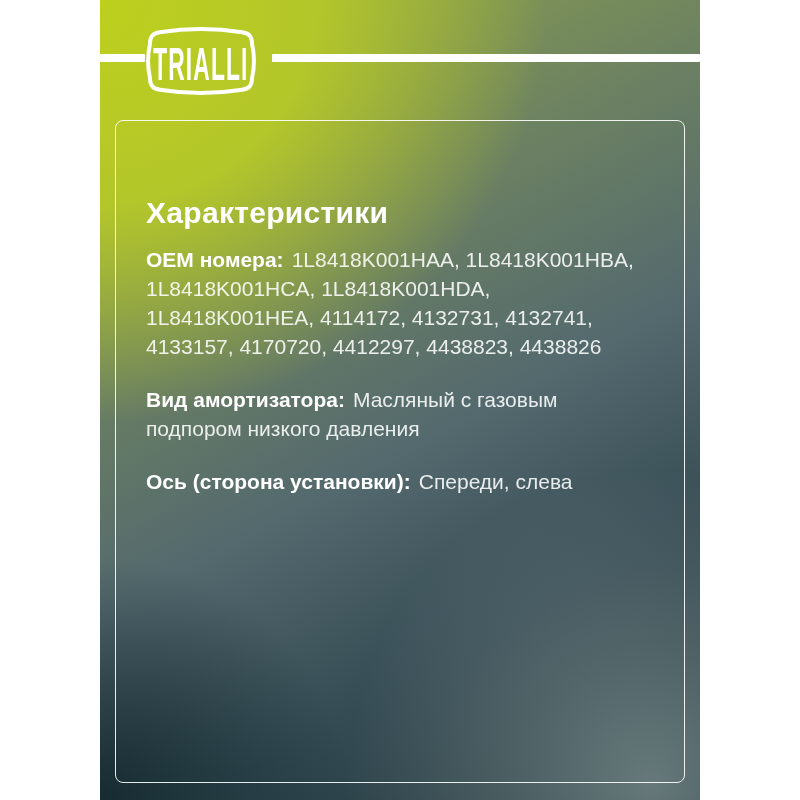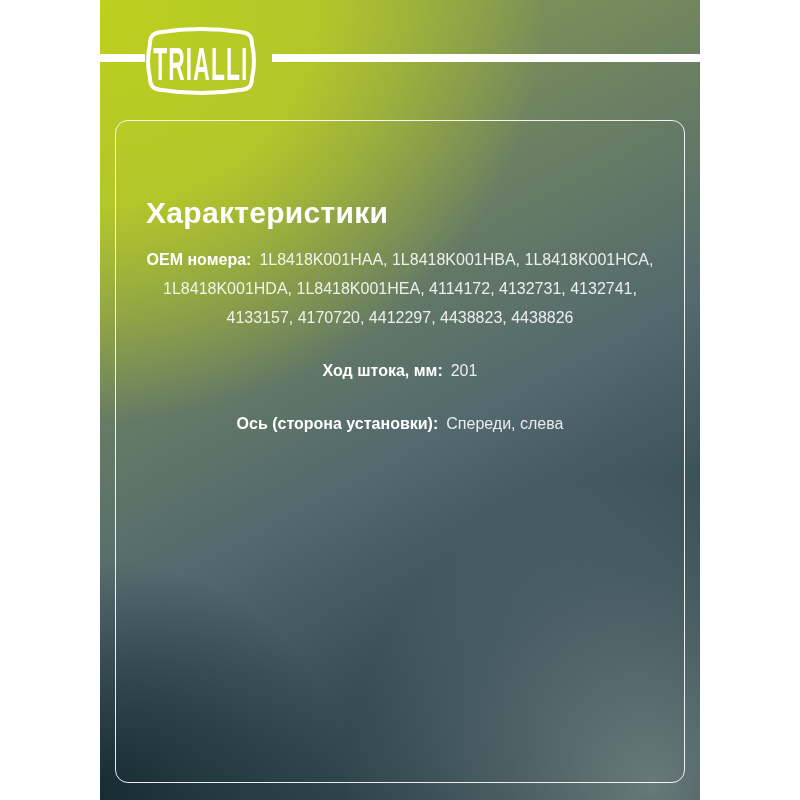--- a/index.html
+++ b/index.html
@@ -18,27 +18,27 @@
   .topline {
     position:absolute; top:54px; height:8px; background:#ffffff; border-radius:1px;
   }
   .topline.left  { left:0; width:45px; }
   .topline.right { left:172px; right:0; }
   .logo { position:absolute; left:45px; top:26px; width:112px; height:70px; }
   .logo svg { display:block; width:100%; height:100%; }
   .card {
     position:absolute; left:15px; top:120px; width:570px; height:663px;
     box-sizing:border-box; border:1.5px solid rgba(255,255,255,0.9);
-    border-radius:13px; padding:74px 30px 0 30px; color:#ffffff;
+    border-radius:8px; padding:74px 30px 0 30px; color:#ffffff;
   }
   .card h1 {
     margin:0 0 14px 0; font-size:30px; line-height:36px;
     font-weight:700; letter-spacing:0.3px; color:#ffffff;
   }
-  .spec { font-size:16px; line-height:29px; margin-bottom:24px; color:#ffffff;text-align:center; }
+  .spec { font-size:21px; line-height:29px; margin-bottom:24px; color:#ffffff; }
   .spec:last-child { margin-bottom:0; }
   .spec .lbl { font-weight:700; }
   .spec .val { font-weight:400; color:rgba(255,255,255,0.88); margin-left:8px; }
 </style>
 </head>
 <body>
 
 <div class="page">
   <div class="canvas">
 
@@ -51,23 +51,23 @@
         <text x="98" y="47" text-anchor="middle" transform="scale(0.575,1.16)" font-family="Liberation Sans, sans-serif" font-weight="700" font-size="40" letter-spacing="2" fill="#ffffff">TRIALLI</text>
       </svg>
     </div>
 
     <div class="card">
       <h1>Характеристики</h1>
       <div class="specs">
 
           <div class="spec"><span class="lbl">OEM номера:</span><span class="val">1L8418K001HAA, 1L8418K001HBA, 1L8418K001HCA, 1L8418K001HDA, 1L8418K001HEA, 4114172, 4132731, 4132741, 4133157, 4170720, 4412297, 4438823, 4438826</span></div>
 
+          <div class="spec"><span class="lbl">Вид амортизатора:</span><span class="val">Масляный с газовым подпором низкого давления</span></div>
 
 
-          <div class="spec"><span class="lbl">Ход штока, мм:</span><span class="val">201</span></div>
 
           <div class="spec"><span class="lbl">Ось (сторона установки):</span><span class="val">Спереди, слева</span></div>
 
 
 
       </div>
     </div>
 
   </div>
 </div>

